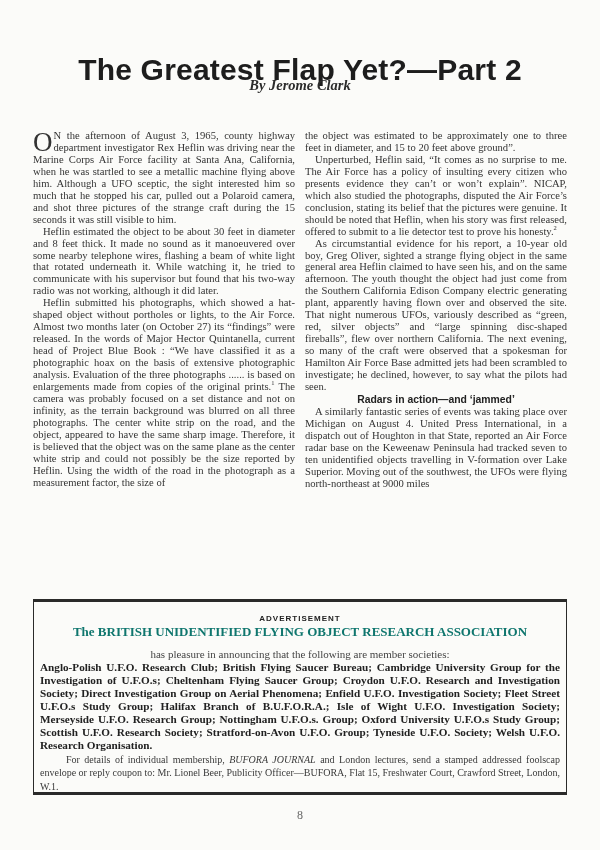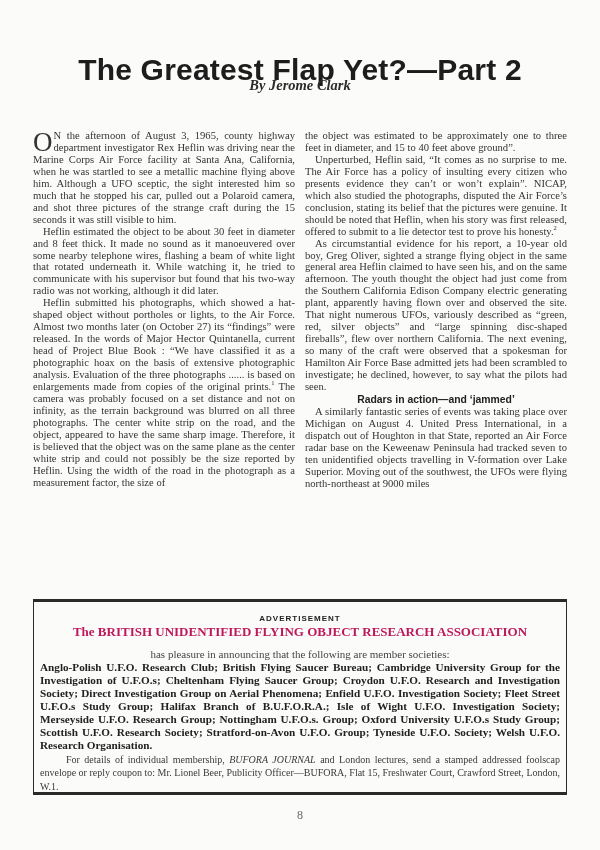--- a/index.html
+++ b/index.html
@@ -49,21 +49,21 @@
     border-left: 1.5px solid #2a2a2a; border-right: 1.5px solid #2a2a2a;
     box-sizing: border-box;
   }
   .ad-label {
     text-align: center; margin-top: 12px;
     font-family: "Liberation Sans", "DejaVu Sans", sans-serif;
     font-weight: bold; font-size: 8px; letter-spacing: 1px; color: #222;
   }
   .ad-heading {
     text-align: center; font-weight: bold; font-size: 13px;
-    margin-top: 1px; color: #be185d;
+    margin-top: 1px; color: #0f766e;
   }
   .ad-intro {
     text-align: center; font-size: 11px; color: #444; margin-top: 8px;
   }
   .ad-societies {
     margin: 1px 6px 0 6px; font-weight: bold; font-size: 11.2px;
     line-height: 13px; text-align: justify; color: #222;
   }
   .ad-contact {
     margin: 1px 6px 4px 6px; font-size: 10px; line-height: 13.4px;
@@ -83,21 +83,21 @@
   <h1 class="title">The Greatest Flap Yet?—Part 2</h1>
   <div class="byline">By Jerome Clark</div>
 
   <div class="col left">
     <p class="first"><span class="dropcap">O</span><span>N the afternoon of August 3, 1965, county highway department investigator Rex Heflin was driving near the Marine Corps Air Force facility at Santa Ana, California, when he was startled to see a metallic machine flying above him.  Although a UFO sceptic, the sight interested him so much that he stopped his car, pulled out a Polaroid camera, and shot three pictures of the strange craft during the 15 seconds it was still visible to him.</span></p>
     <p>Heflin estimated the object to be about 30 feet in diameter and 8 feet thick.  It made no sound as it manoeuvered over some nearby telephone wires, flashing a beam of white light that rotated underneath it.  While watching it, he tried to communicate with his supervisor but found that his two-way radio was not working, although it did later.</p>
     <p><span>Heflin submitted his photographs, which showed a hat-shaped object without portholes or lights, to the Air Force.  Almost two months later (on October 27) its “findings” were released.  In the words of Major Hector Quintanella, current head of Project Blue Book : “We have classified it as a photographic hoax on the basis of extensive photographic analysis.  Evaluation of the three photographs ...... is based on enlargements made from copies of the original prints.</span><sup>1</sup>  <span>The camera was probably focused on a set distance and not on infinity, as the terrain background was blurred on all three photographs.  The center white strip on the road, and the object, appeared to have the same sharp image.  Therefore, it is believed that the object was on the same plane as the center white strip and could not possibly be the size reported by Heflin.  Using the width of the road in the photograph as a measurement factor, the size of</span></p>
   </div>
 
   <div class="col right">
-    <p class="first">the object was estimated to be approximately one to three feet in diameter, and 15 to 40 feet above ground”.</p>
+    <p class="first">the object was estimated to be approximately one to three feet in diameter, and 15 to 20 feet above ground”.</p>
     <p><span>Unperturbed, Heflin said, “It comes as no surprise to me.  The Air Force has a policy of insulting every citizen who presents evidence they can’t or won’t explain”.  NICAP, which also studied the photographs, disputed the Air Force’s conclusion, stating its belief that the pictures were genuine.  It should be noted that Heflin, when his story was first released, offered to submit to a lie detector test to prove his honesty.</span><sup>2</sup></p>
     <p>As circumstantial evidence for his report, a 10-year old boy, Greg Oliver, sighted a strange flying object in the same general area Heflin claimed to have seen his, and on the same afternoon.  The youth thought the object had just come from the Southern California Edison Company electric generating plant, apparently having flown over and observed the site. That night numerous UFOs, variously described as “green, red, silver objects” and “large spinning disc-shaped fireballs”, flew over northern California.  The next evening, so many of the craft were observed that a spokesman for Hamilton Air Force Base admitted jets had been scrambled to investigate;  he declined, however, to say what the pilots had seen.</p>
     <div class="subhead">Radars in action—and ‘jammed’</div>
     <p>A similarly fantastic series of events was taking place over Michigan on August 4.  United Press International, in a dispatch out of Houghton in that State, reported an Air Force radar base on the Keweenaw Peninsula had tracked seven to ten unidentified objects travelling in V-formation over Lake Superior.  Moving out of the southwest, the UFOs were flying north-northeast at 9000 miles</p>
   </div>
 
   <div class="ad-box">
     <div class="ad-label">ADVERTISEMENT</div>
     <div class="ad-heading">The BRITISH UNIDENTIFIED FLYING OBJECT RESEARCH ASSOCIATION</div>
     <div class="ad-intro">has pleasure in announcing that the following are member societies:</div>

